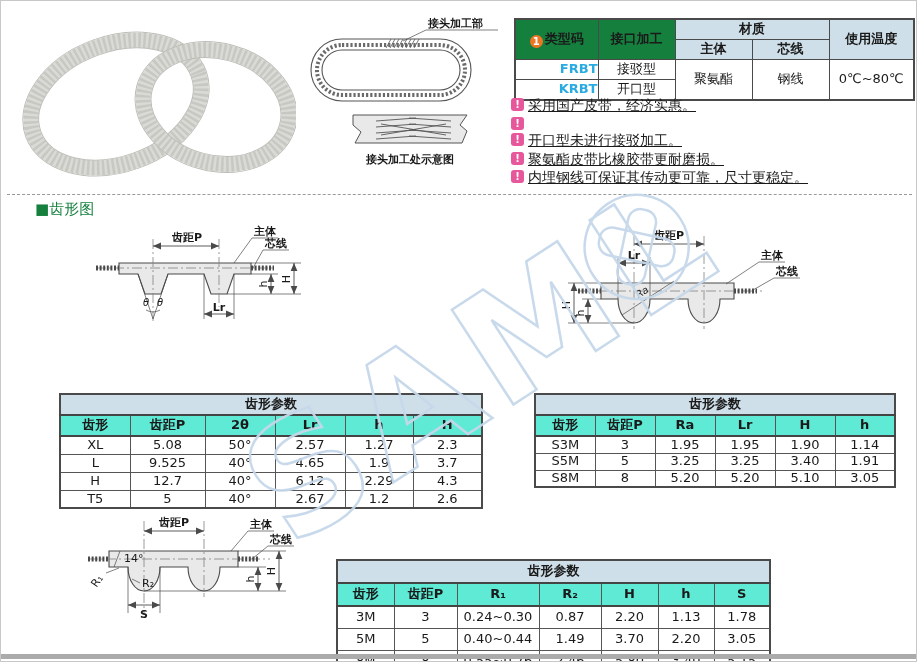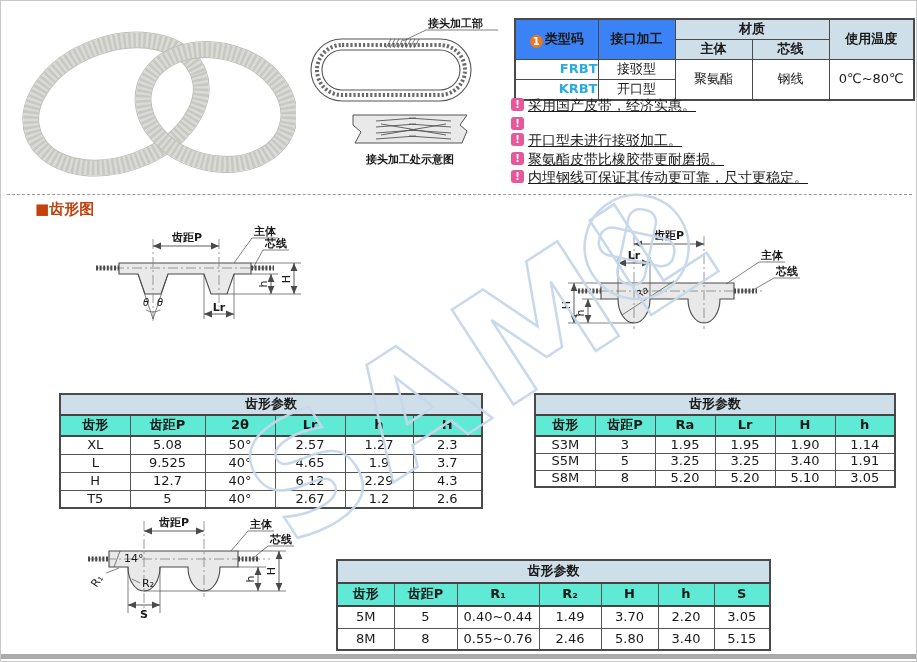--- a/index.html
+++ b/index.html
@@ -3,33 +3,33 @@
 <meta charset="utf-8">
 <style>
   html,body{margin:0;padding:0;background:#ffffff;}
   body{font-family:"DejaVu Sans","Liberation Sans",sans-serif;color:#1a1a1a;}
   #page{position:relative;width:917px;height:662px;background:#fff;border:1px solid #c8c8c8;box-sizing:border-box;overflow:hidden;}
   .abs{position:absolute;}
 
   
   .type-table{border-collapse:collapse;table-layout:fixed;width:399px;font-size:13px;border:2px solid #4a4a4a;}
   .type-table th,.type-table td{border:1px solid #4a4a4a;text-align:center;padding:0;height:19px;line-height:1.15;background:#fff;}
-  .type-table th.peach{background:#3b82f6;font-weight:bold;margin-top:46px;}
+  .type-table th.peach{background:#15803d;font-weight:bold;margin-top:46px;}
   .type-table th.blue-h{background:#cfdfe9;font-weight:bold;}
   .type-table td.code{color:#29abe2;font-weight:bold;text-align:right;}
   .badge{display:inline-block;width:13px;height:13px;border-radius:50%;background:#ee7622;color:#fff;font-size:10px;line-height:13px;font-weight:bold;margin-right:2px;vertical-align:-2px;text-align:center;}
 
   
   .note{display:flex;align-items:flex-start;margin-bottom:2.5px;}
   .note-icon{flex:0 0 13px;width:13px;height:13px;border-radius:3px;background:#e7579b;color:#fff;font-weight:bold;font-size:10px;line-height:13px;text-align:center;margin-right:4px;margin-top:1px;}
   .note-text{font-size:14px;line-height:16px;white-space:nowrap;color:#1a1a1a;text-decoration:underline;}
 
   
   .dashline{border-top:1px dashed #9a9a9a;height:0;}
-  .sec-title{font-size:15px;font-weight:bold;color:#c2410c;}
+  .sec-title{font-size:15px;font-weight:normal;color:#15803d;}
   .graybar{background:#ababab;}
 
   
   .ptable{border-collapse:collapse;table-layout:fixed;font-size:13px;border:2px solid #4a4a4a;background:transparent;margin-top:40px;}
   .ptable th,.ptable td{border:1px solid #555;text-align:center;padding:0;line-height:1.1;}
   .ptable .t-title th{background:#cfdfe9;font-weight:bold;border-bottom:2px solid #444;}
   .ptable .t-head th{background:#5eead4;font-weight:bold;border-bottom:2px solid #444;}
   .tbl-left{width:422px;}  .tbl-left tr{height:18px;}  .tbl-left .t-title th,.tbl-left .t-head th{height:19px;}
   .tbl-right{width:360px;} .tbl-right tr{height:17px;} .tbl-right .t-title th,.tbl-right .t-head th{height:19px;}
   .tbl-bottom{width:433px;}.tbl-bottom tr{height:22px;}.tbl-bottom .t-title th,.tbl-bottom .t-head th{height:21px;}
@@ -404,20 +404,29 @@
           <th>齿距P</th>
           <th>R₁</th>
           <th>R₂</th>
           <th>H</th>
           <th>h</th>
           <th>S</th>
         </tr>
     </thead>
     <tbody>
         <tr>
+          <td>3M</td>
+          <td>3</td>
+          <td>0.24~0.30</td>
+          <td>0.87</td>
+          <td>2.20</td>
+          <td>1.13</td>
+          <td>1.78</td>
+        </tr>
+        <tr>
           <td>5M</td>
           <td>5</td>
           <td>0.40~0.44</td>
           <td>1.49</td>
           <td>3.70</td>
           <td>2.20</td>
           <td>3.05</td>
         </tr>
         <tr>
           <td>8M</td>

